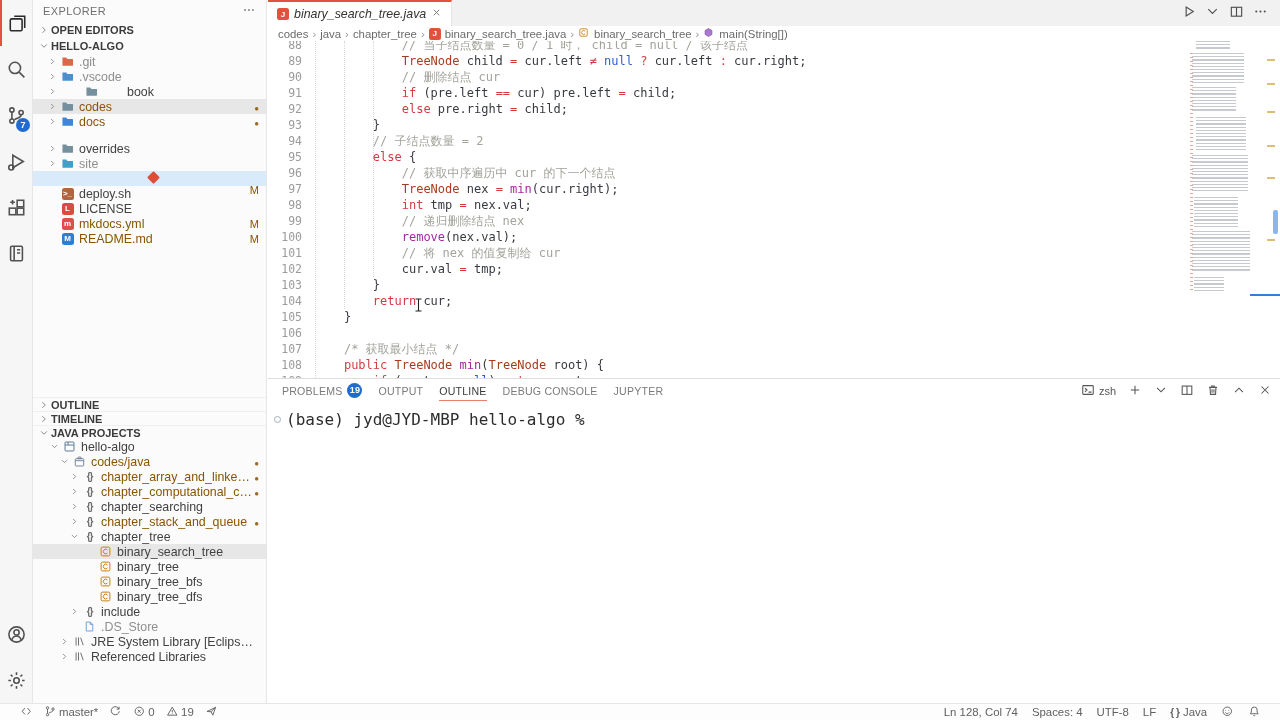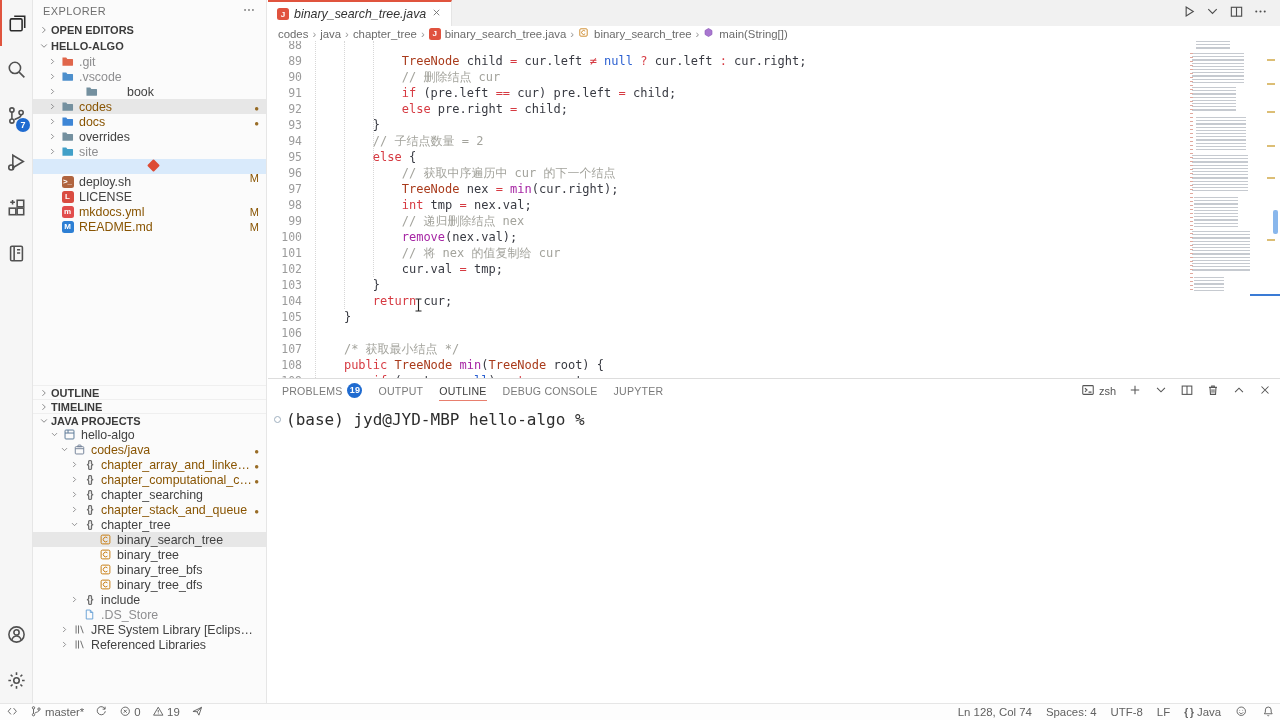--- a/index.html
+++ b/index.html
@@ -81,21 +81,21 @@
   .ptab.active { color:#3b3b3b; }
   .ptab.active::after { content:""; position:absolute; left:0; right:0; bottom:1px; height:1.5px; background:var(--c-accent); opacity:.75; }
   .ptab .pbadge { min-width:15px; height:15px; border-radius:9px; background:var(--c-badge); color:#fff; font-size:9px; line-height:15px; text-align:center; font-weight:700; }
   .panel-actions { margin-left:auto; display:flex; align-items:center; gap:12px; color:#555; font-size:11px; }
   .panel-actions svg { width:14px; height:14px; cursor:pointer; }
   .term-sel { display:flex; align-items:center; gap:4px; cursor:pointer; }
   .terminal { padding:8px 0 0 4px; font-family:"DejaVu Sans Mono", monospace; font-size:16px; color:#2d2d2d; display:flex; align-items:center; cursor:text; }
   .term-deco { width:7px; height:7px; border:1px solid #9fb0bf; border-radius:50%; margin:0 5px 0 2px; flex:none; }
 
   
-  .status-bar { position:absolute; left:0; right:0; bottom:0; height:17px; background:#fdfdfd; border-top:1px solid #e6e6e6; display:flex; align-items:center; font-size:11.4px; color:#616161; padding:0 6px; }
+  .status-bar { position:absolute; left:0; right:0; bottom:0; height:17px; background:#fdfdfd; border-top:1px solid #e6e6e6; display:flex; align-items:center; font-size:11.4px; color:#616161; padding:0 20px; }
   .st-item { display:flex; align-items:center; gap:3px; margin-right:11px; cursor:pointer; }
   .st-item svg { width:12.5px; height:12.5px; }
   .st-right { margin-left:auto; display:flex; align-items:center; }
   .st-right .st-item { margin:0 0 0 14px; }
   .braces-g { font-size:10px; font-weight:700; color:#616161; }
 </style>
 </head>
 <body>
 
 <div class="app">
@@ -246,21 +246,21 @@
             </svg>
           </span>
           <span class="ficon">
             <svg viewBox="0 0 16 16" fill="none" stroke="currentColor" stroke-width="1.2">
               <path d="M1.8 3.2h4.6l1.4 1.8h6.4a.6.6 0 0 1 .6.6v7a.6.6 0 0 1-.6.6H1.8z" fill="#3e86d6" stroke="none"></path>
             </svg>
           </span>
           <span class="lbl mod">docs</span>
           <span class="right"><span class="gitdot">●</span></span>
         </div>
-        <div class="row" style="padding-left: 12px;">
+        <div class="row" style="padding-left: 12px; margin-top: 12px;">
           <span class="twisty">
             <svg viewBox="0 0 16 16" fill="none" stroke="currentColor" stroke-width="1.2">
               <path d="M5.5 3.5L10 8l-4.5 4.5"></path>
             </svg>
           </span>
           <span class="ficon">
             <svg viewBox="0 0 16 16" fill="none" stroke="currentColor" stroke-width="1.2">
               <path d="M1.8 3.2h4.6l1.4 1.8h6.4a.6.6 0 0 1 .6.6v7a.6.6 0 0 1-.6.6H1.8z" fill="#74909f" stroke="none"></path>
             </svg>
           </span>
@@ -601,20 +601,21 @@
         </span>
       </div>
 
     <div class="code-area">
       <div class="iguide" style="left:47px; top:0; height:337px;"></div>
       <div class="iguide" style="left:76px; top:0; height:268px;"></div>
       <div class="iguide" style="left:105px; top:0; height:236px;"></div>
       <div class="code-scroll" id="code-lines">
           <div class="cline">
             <span class="lnum">88</span>
+            <span class="ltext"><span class="tk-d">            </span><span class="tk-c">// 当子结点数量 = 0 / 1 时， child = null / 该子结点</span></span>
           </div>
           <div class="cline">
             <span class="lnum">89</span>
             <span class="ltext"><span class="tk-d">            </span><span class="tk-t">TreeNode</span><span class="tk-d"> child </span><span class="tk-o">=</span><span class="tk-d"> cur.left </span><span class="tk-o">≠</span><span class="tk-d"> </span><span class="tk-n">null</span><span class="tk-d"> </span><span class="tk-o">?</span><span class="tk-d"> cur.left </span><span class="tk-o">:</span><span class="tk-d"> cur.right;</span></span>
           </div>
           <div class="cline">
             <span class="lnum">90</span>
             <span class="ltext"><span class="tk-d">            </span><span class="tk-c">// 删除结点 cur</span></span>
           </div>
           <div class="cline">

